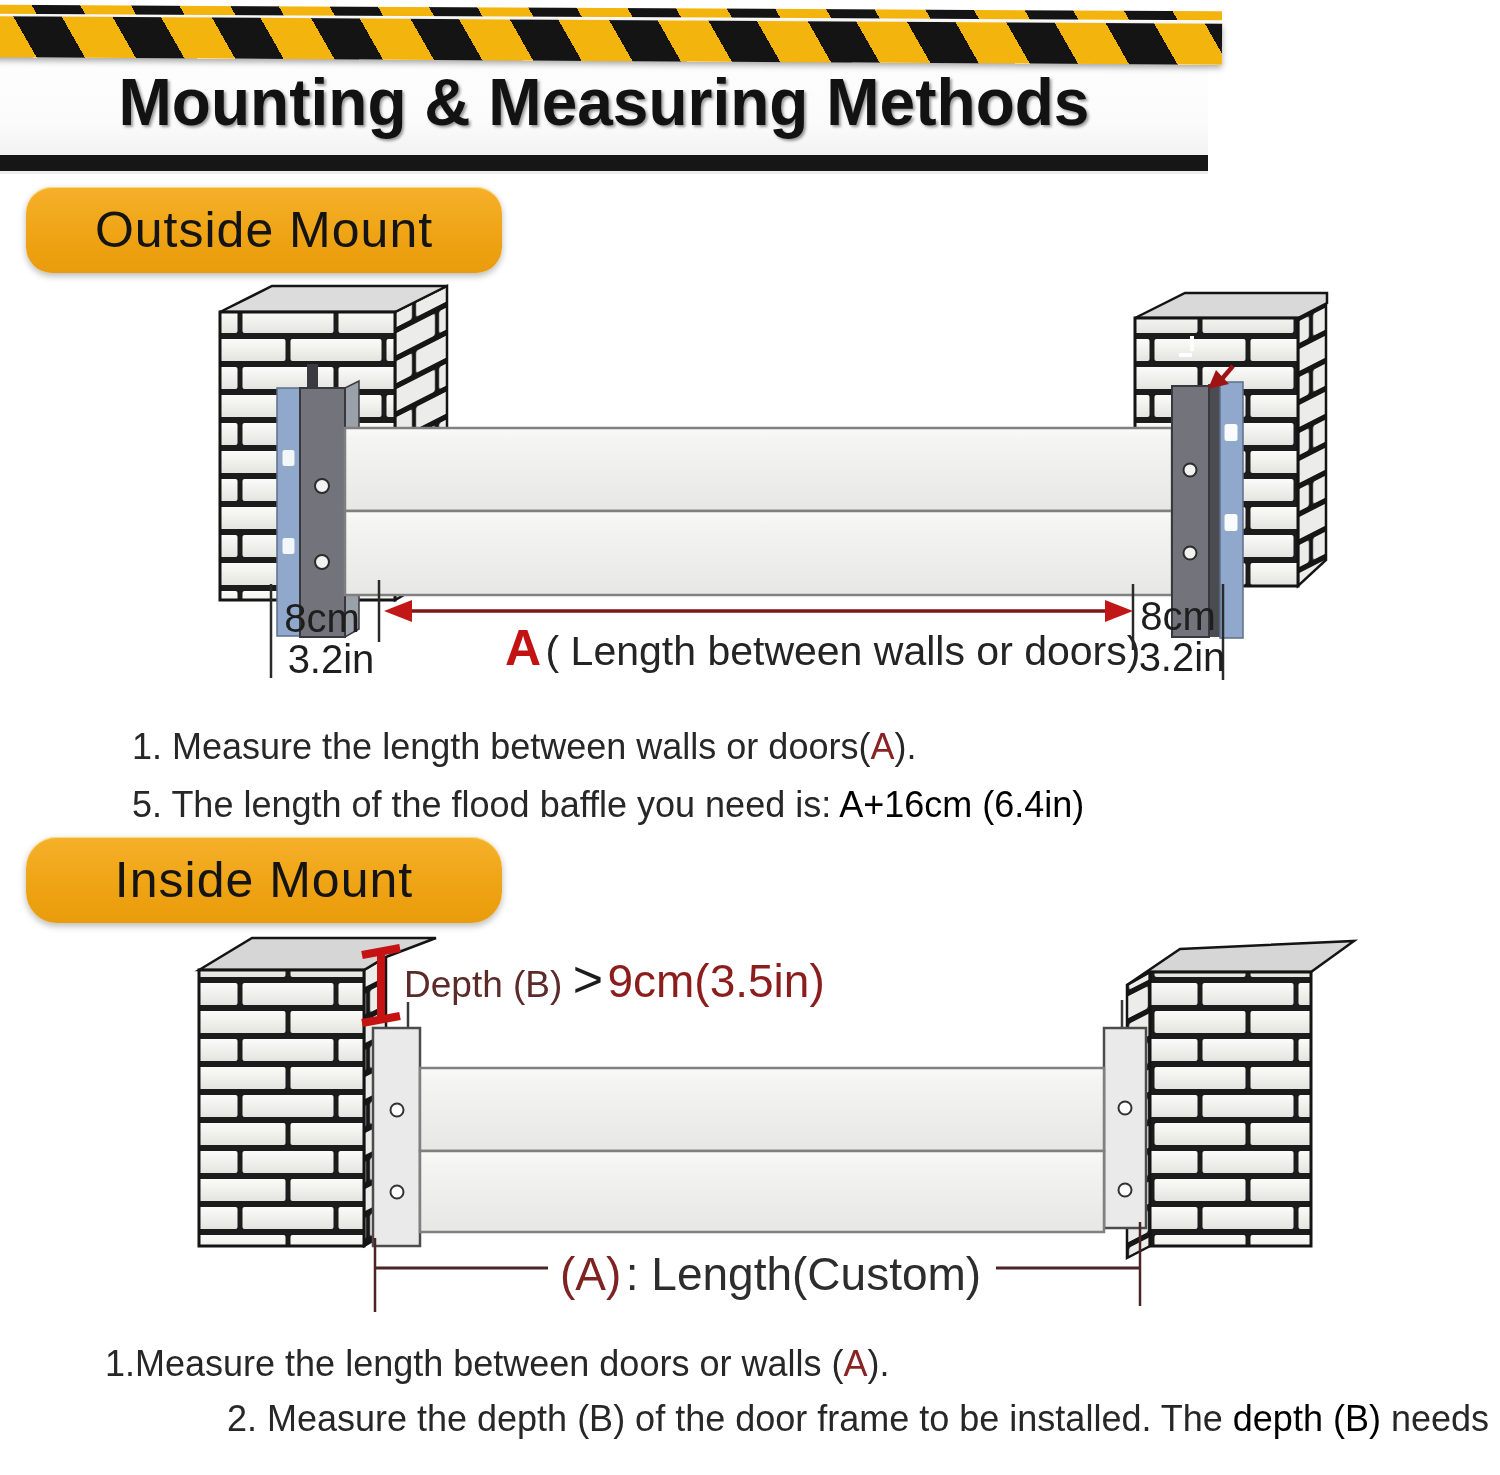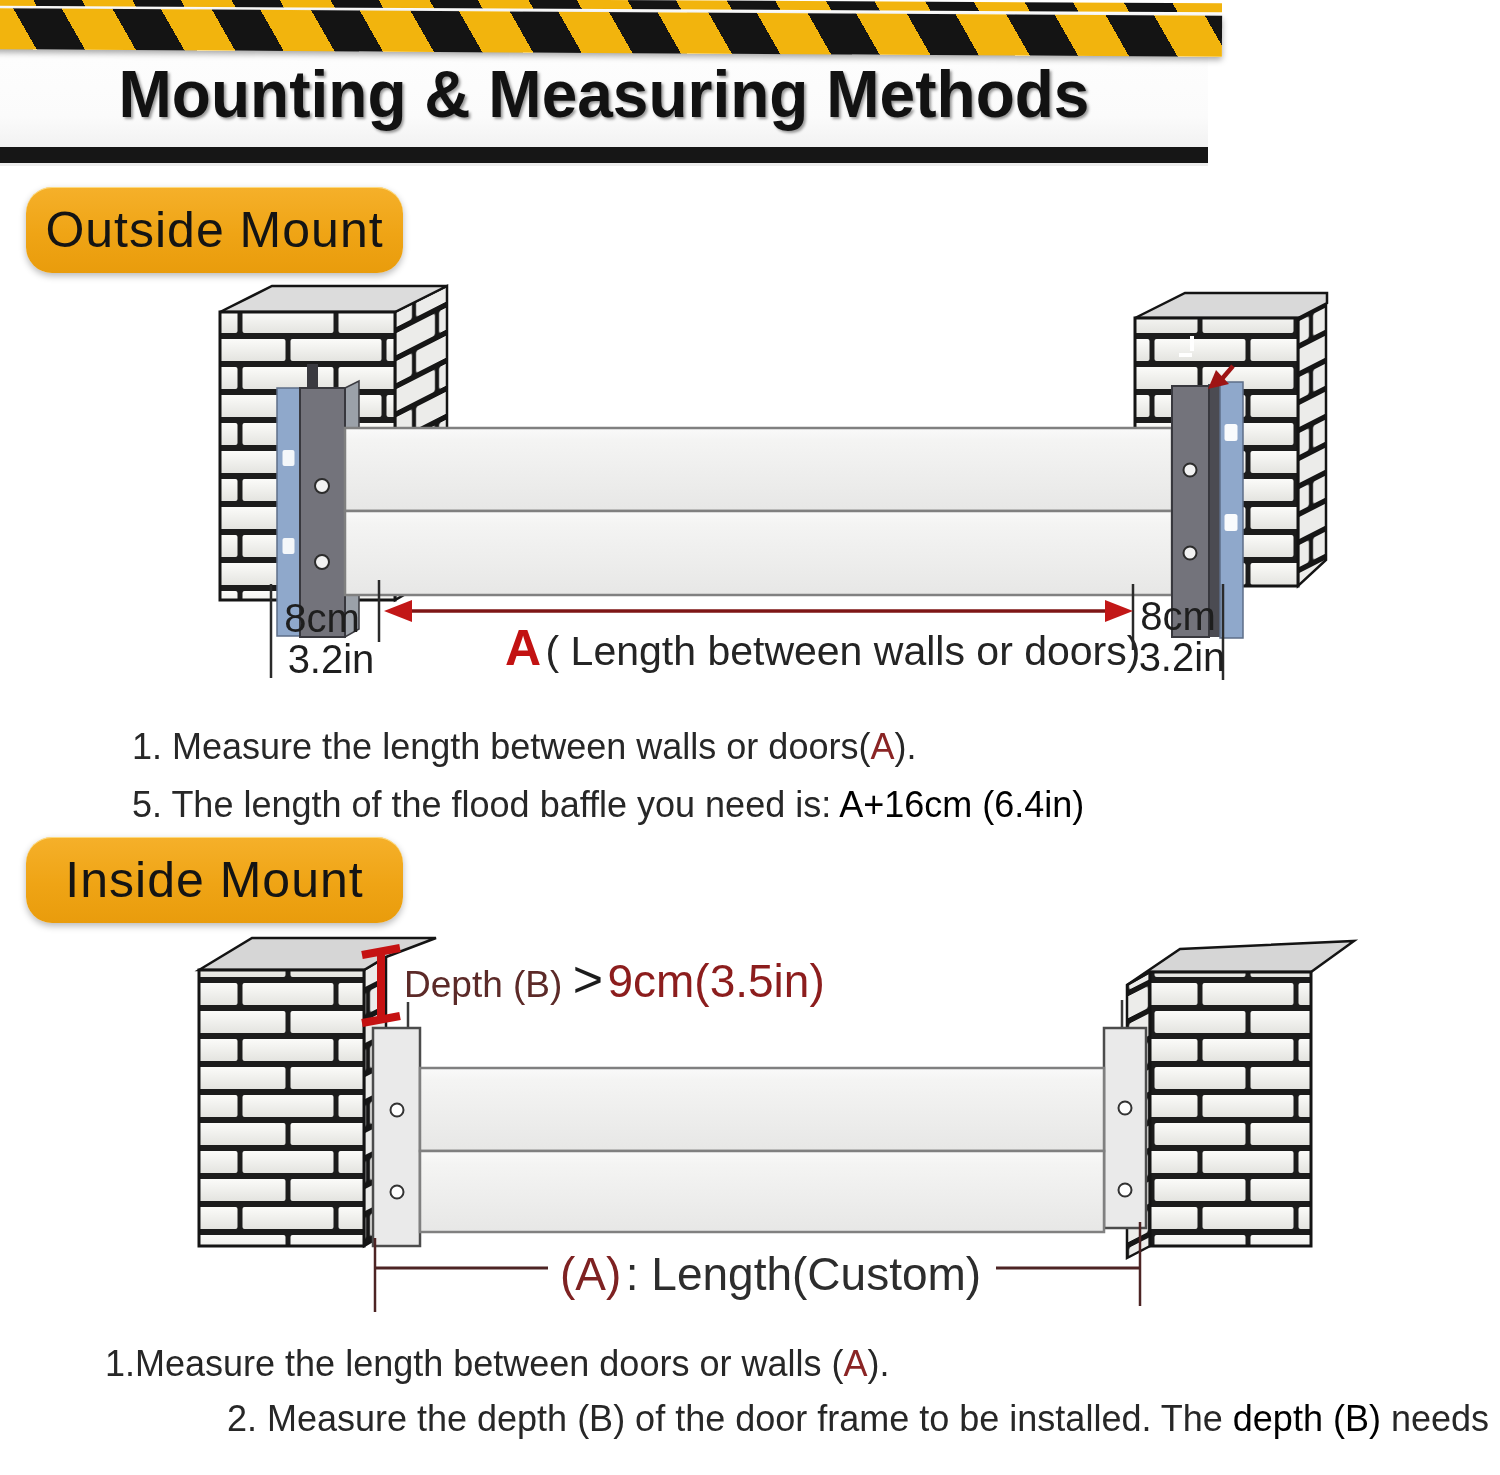--- a/index.html
+++ b/index.html
@@ -1,39 +1,39 @@
 <!DOCTYPE html>
 <html><head>
 <meta charset="utf-8">
 <style>
   html,body{margin:0;padding:0;background:#ffffff;}
   .page{position:relative;width:1500px;height:1475px;background:#ffffff;
         font-family:"Liberation Sans",sans-serif;overflow:hidden;}
 
   
-  .banner{position:absolute;top:0;left:0;width:1208px;height:166px;
+  .banner{position:absolute;top:8px;left:0;width:1208px;height:166px;
           background:linear-gradient(180deg,#ffffff 0%,#fbfbfb 70%,#ececec 100%);}
   .stripes{position:absolute;left:-14px;right:-14px;
            background:repeating-linear-gradient(60deg,#f2b40d 0 44px,#141414 44px 86px);}
   .stripes-top{top:0;height:9px;transform:rotate(.3deg);}
   .stripes-main{top:12px;height:41px;transform:rotate(.35deg);
                 box-shadow:0 3px 6px rgba(0,0,0,.35);}
   .title{position:absolute;top:56px;left:0;width:100%;margin:0;text-align:center;
          font-size:66px;font-weight:bold;color:#121212;transform:scaleX(.97);
          text-shadow:2px 2px 3px rgba(0,0,0,.4), -1px -1px 0 rgba(255,255,255,.6);}
   .banner-bar{position:absolute;top:147px;left:0;width:100%;height:16px;background:#161616;}
 
   
-  .badge{position:absolute;left:26px;width:377px;height:86px;border-radius:26px;
+  .badge{position:absolute;left:26px;width:476px;height:86px;border-radius:26px;
          background:linear-gradient(180deg,#f5b02a 0%,#efa415 55%,#e99c0c 100%);
          box-shadow:0 3px 7px rgba(0,0,0,.28), inset 0 1px 0 rgba(255,230,150,.8);
          display:flex;align-items:center;justify-content:center;}
   .badge span{font-size:50px;color:#141414;letter-spacing:1px;}
   .badge-outside{top:187px;}
-  .badge-inside{top:837px;}
+  .badge-inside{top:837px;border-radius:31px;}
 
   
   .diagram{position:absolute;left:0;}
   .d1{top:270px;}
   .d2{top:930px;}
   svg text{font-family:"Liberation Sans",sans-serif;}
   .dim{font-size:40px;fill:#1e1e1e;}
 
   
   .steps{position:absolute;color:#272727;font-size:36px;}

